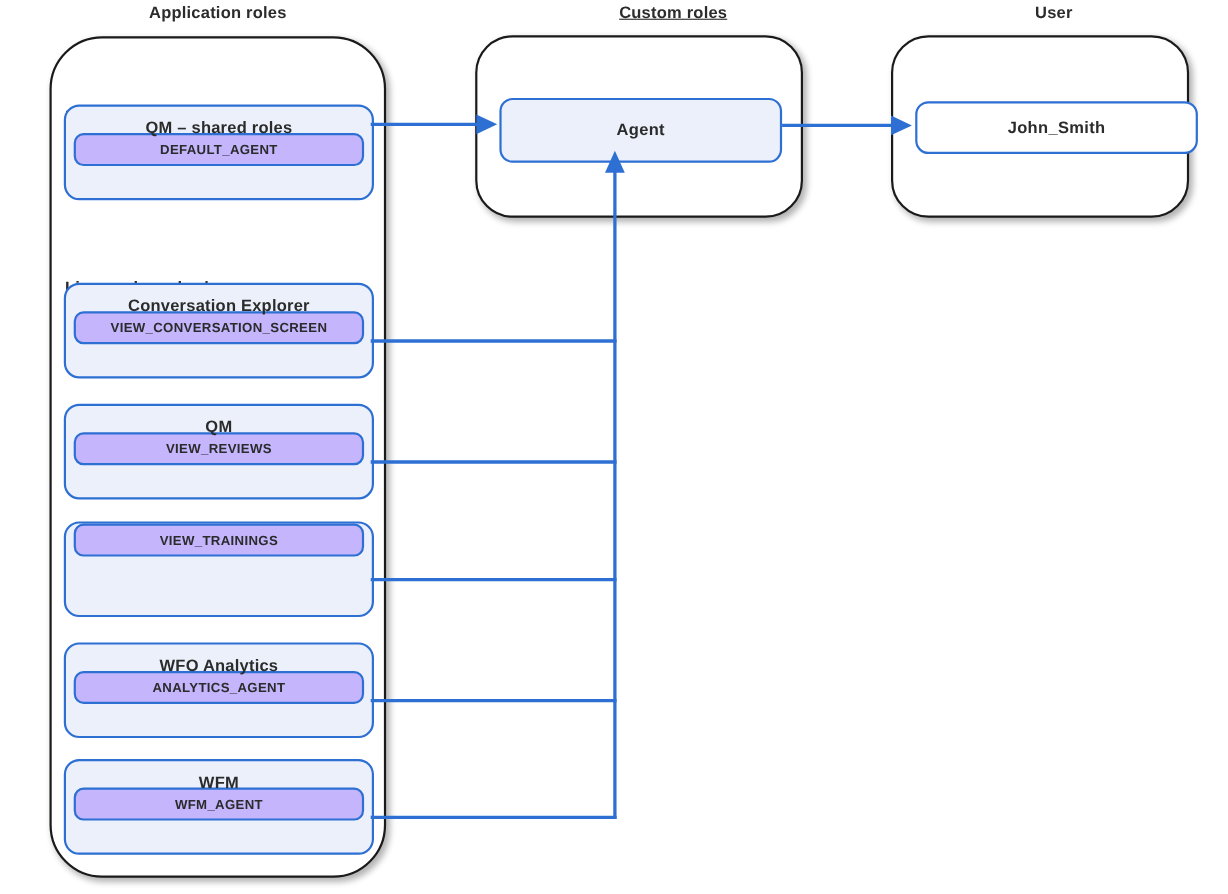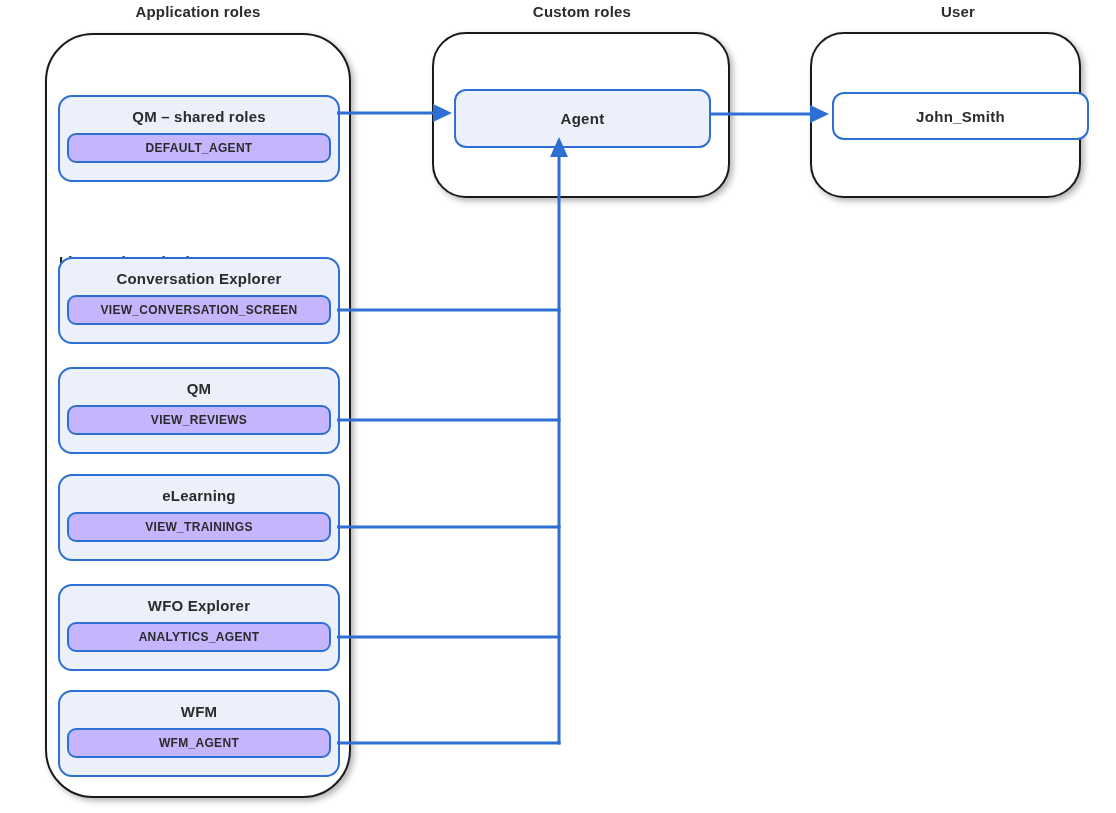--- a/index.html
+++ b/index.html
@@ -48,21 +48,21 @@
   .role-box {
     position: absolute;
     left: 11px;
     width: 282px;
     height: 87px;
     background: var(--role-fill, #EBF0FB);
     border: 2px solid var(--accent, #2E6FD3);
     border-radius: 14px;
   }
   .role-title {
-    height: 36px;
+    height: 24px;
     line-height: 40px;
     text-align: center;
     font-size: 15px;
     font-weight: bold;
     letter-spacing: 0.2px;
   }
   .perm-box {
     height: 30px;
     margin: 0 7px;
     background: #c4b5fd;
@@ -98,21 +98,21 @@
   }
   .edge { stroke: var(--accent, #2E6FD3); stroke-width: 3; fill: none; }
   .arrowhead { fill: var(--accent, #2E6FD3); stroke: none; }
 </style>
 </head>
 <body>
 
 <div class="canvas">
 
   <div class="col-header" style="left:186px;">Application roles</div>
-  <div class="col-header" style="left:570px;">Custom roles</div>
+  <div class="col-header" style="left:600px;text-decoration:underline;">Custom roles</div>
   <div class="col-header" style="left:946px;">User</div>
 
   <div class="container left">
 
     <div class="section-label" style="left:12px; top:63px;">Default role</div>
 
     <div class="role-box" style="top:60px;">
       <div class="role-title">QM – shared roles</div>
       <div class="perm-box">DEFAULT_AGENT</div>
     </div>
@@ -123,26 +123,25 @@
       <div class="role-title">QM</div>
       <div class="perm-box">VIEW_REVIEWS</div>
     </div>
 
     <div class="role-box" style="top:222px;">
       <div class="role-title">Conversation Explorer</div>
       <div class="perm-box">VIEW_CONVERSATION_SCREEN</div>
     </div>
 
     <div class="role-box" style="top:439px;">
-      <div class="role-title">eLearning</div>
       <div class="perm-box">VIEW_TRAININGS</div>
     </div>
 
     <div class="role-box" style="top:549px;">
-      <div class="role-title">WFO Explorer</div>
+      <div class="role-title">WFO Analytics</div>
       <div class="perm-box">ANALYTICS_AGENT</div>
     </div>
 
     <div class="role-box" style="top:655px;">
       <div class="role-title">WFM</div>
       <div class="perm-box">WFM_AGENT</div>
     </div>
 
   </div>
 

